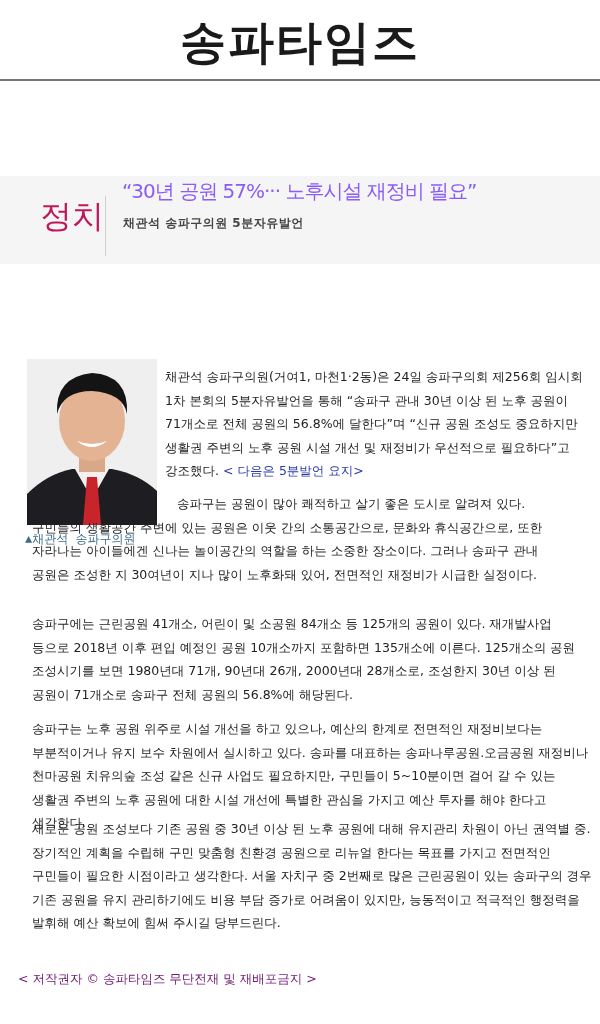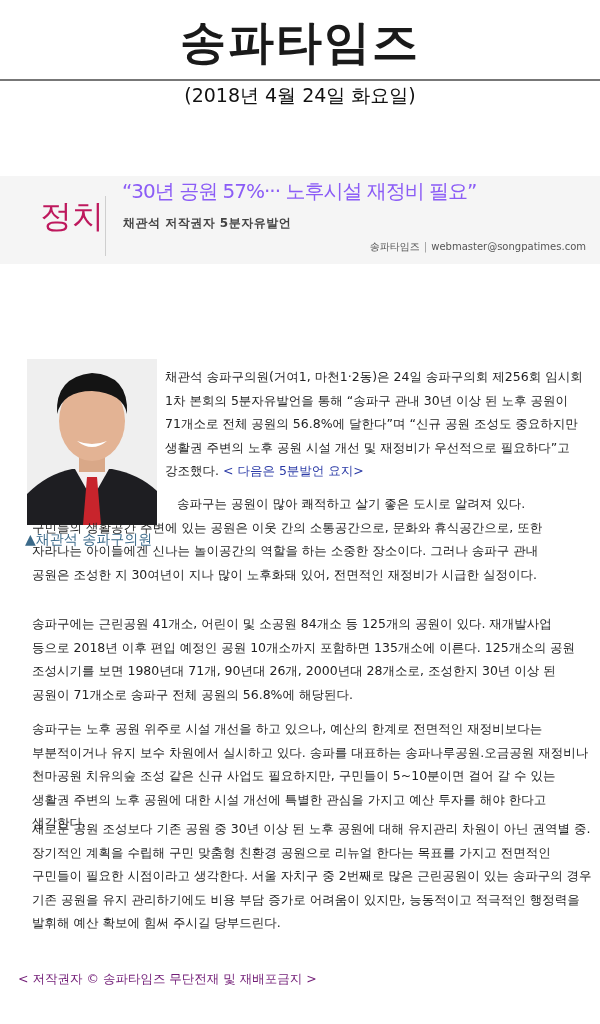--- a/index.html
+++ b/index.html
@@ -9,47 +9,43 @@
   .rule { position:absolute; left:0; top:79px; width:600px; height:2px; background:#777; }
   .date { position:absolute; left:0; top:82px; width:600px; text-align:center; font-size:19px; color:#111; line-height:26px; }
   .headband { position:absolute; left:0; top:176px; width:600px; height:88px; background:#f5f5f5; }
   .section { position:absolute; left:40px; top:196px; font-size:32px; color:#be185d; line-height:40px; }
   .vline { position:absolute; left:105px; top:20px; width:1px; height:60px; background:#cfcfcf; }
   .headline { position:absolute; left:122px; top:0; font-size:20px; color:#8b5cf6; letter-spacing:-1px; line-height:30px; }
   .subhead { position:absolute; left:123px; top:39px; font-size:12px; color:#444; font-weight:bold; letter-spacing:0.5px; }
   .byline { position:absolute; right:14px; top:64px; font-size:10px; color:#555; }
   .byline .sep { color:#999; margin:0 4px; }
   .photo { position:absolute; left:27px; top:359px; width:130px; height:166px; background:linear-gradient(180deg,#f0f0f0 0%,#e8e8e8 100%); overflow:hidden; }
-  .caption { position:absolute; left:25px; top:531px; font-size:14px; color:#3b6a8a; }
+  .caption { position:absolute; left:25px; top:531px; font-size:12px; color:#3b6a8a;font-family:Liberation Mono, monospace; }
   .body { position:absolute; left:20px; width:560px; font-size:12.5px; line-height:23.5px; color:#222; word-break:keep-all; }
   .p1 { top:357px; left:165px; width:418px;margin-top:8px; }
   .p2 { top:480px; }
   .p3 { top:600px; }
   .p4 { top:705px; }
   .p5 { top:805px; }
   .link { color:#2a3aa6; }
   .footer { position:absolute; left:18px; top:971px; font-size:12.5px; color:#701a75; }
   p { margin:12px; }
 </style>
 </head>
 <body>
 
 <div class="masthead">
   <div class="logo">송파타임즈</div>
   <div class="rule"></div>
-  <div class="date">(2018년 4월 24일 화요일)</div>
 </div>
 
 <div class="headband">
   <div class="vline"></div>
   <div class="headline">“30년 공원 57%··· 노후시설 재정비 필요”</div>
-  <div class="subhead">채관석 저작권자 5분자유발언</div>
-  <div class="byline">
-    <span>송파타임즈</span><span class="sep">|</span><span>webmaster@songpatimes.com</span>
-  </div>
+  <div class="subhead">채관석 송파구의원 5분자유발언</div>
 </div>
 <div class="section">정치</div>
 
 <div class="photo">
   <svg width="130" height="166" viewBox="0 0 130 166">
     <rect width="130" height="166" fill="#efefef"></rect>
     <path d="M0 166 L0 135 Q20 115 45 110 L85 110 Q112 115 130 132 L130 166 Z" fill="#1e1e22"></path>
     <path d="M48 110 L65 140 L82 110 Z" fill="#f4f0f0"></path>
     <path d="M60 118 L70 118 L74 166 L56 166 Z" fill="#c8242c"></path>
     <rect x="52" y="85" width="26" height="28" fill="#d9a888"></rect>

